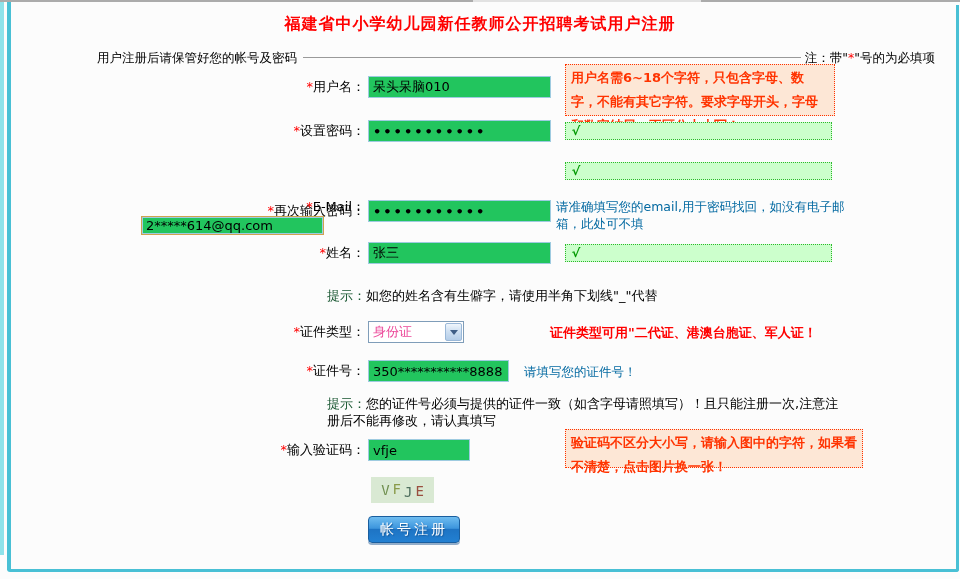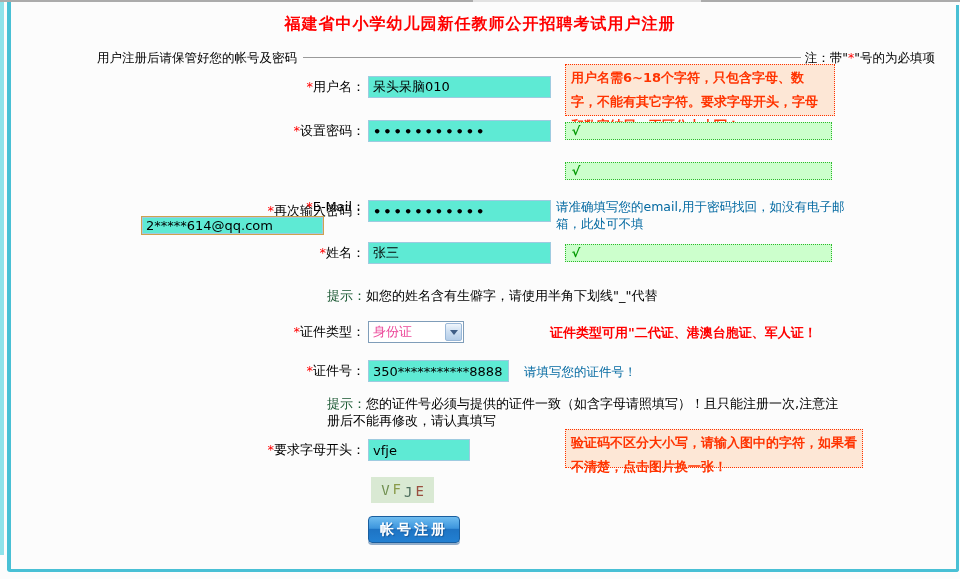--- a/index.html
+++ b/index.html
@@ -18,21 +18,21 @@
 
   .page-title { position:absolute; top:14px; left:0; width:100%; text-align:center;
     color:#ff0000; font-weight:bold; font-size:16px; letter-spacing:1px; }
 
   .header { position:absolute; top:50px; left:97px; width:838px; display:flex; align-items:center; font-size:12.5px; color:#000; }
   .header .hline { flex:1; border-bottom:1px solid #9a9a9a; height:0; margin:0 4px 2px 6px; }
   .star { color:#ff0000; }
 
   .frow { position:absolute; left:97px; height:24px; display:flex; align-items:center; }
   .lbl { width:268px; text-align:right; font-size:13px; color:#000; white-space:nowrap; }
-  .txt { margin-left:3px; width:183px; height:22px; border:1px solid #9ecbe0; background:#5eead4;
+  .txt { margin-left:3px; width:183px; height:22px; border:1px solid #9ecbe0; background:#22c55e;
     padding:1px 4px; font-size:13px; font-family:inherit; color:#000; }
   .txt.pwd { font-weight:bold; letter-spacing:2px; font-size:13px; }
   .txt.focused { border:1px solid #d0a24e; box-shadow: inset 0 0 0 1px #9ecbe0; }
   .txt.w140 { width:141px; }
   .txt.w102 { width:102px; }
 
   .warn-box { position:absolute; left:565px; background:#fde7d6; border:1px dotted #ff3300;
     color:#ff3300; font-weight:bold; font-size:13px; line-height:24px; padding:1px 5px; }
   .wb-user { top:64px; width:270px; height:52px; }
   .wb-captcha { top:429px; width:298px; height:39px; }
@@ -62,21 +62,21 @@
 
   .captcha-img { position:absolute; left:371px; top:477px; width:63px; height:26px; background:#d9e9d3;
     display:flex; align-items:center; justify-content:center; gap:3px; font-size:14px; cursor:pointer; }
   .captcha-img span { font-family:"DejaVu Sans Mono",monospace; }
   .cap0 { color:#6f8f4f; } .cap1 { color:#8a9a4a; transform:translateY(-1px);} 
   .cap2 { color:#4f6f5f; transform:translateY(2px);} .cap3 { color:#9a4f3f; transform:translateY(1px);}
 
   .submit-btn { position:absolute; left:368px; top:516px; width:92px; height:27px;
     background:linear-gradient(180deg,#6fbdf0 0%,#3d95dd 45%,#1e74c4 50%,#2280d2 100%);
     border:1px solid #1a5e9e; border-radius:4px; box-shadow:0 2px 0 rgba(18,78,140,.45);
-    color:#ffffff; font-weight:bold; font-size:14px; letter-spacing:3px;
+    color:#ffffff; font-weight:normal; font-size:14px; letter-spacing:3px;
     text-shadow:1px 1px 1px #185a9a; cursor:pointer; font-family:inherit; }
 </style>
 </head>
 <body>
 
 <div class="frame">
   <div class="top-line"></div>
   <div class="top-line-light"></div>
   <div class="stripe-outer"></div>
   <div class="stripe-inner"></div>
@@ -142,21 +142,21 @@
 
   <div class="frow" style="top:359px;">
     <div class="lbl"><span class="star">*</span><span>证件号：</span></div>
     <input class="txt w140" type="text" value="350***********8888" style="">
   </div>
   <div class="plain-hint ph-certno">请填写您的证件号！</div>
 
   <div class="tip tip2"><span class="tip-prefix">提示：</span><span>您的证件号必须与提供的证件一致（如含字母请照填写）！且只能注册一次,注意注册后不能再修改，请认真填写</span></div>
 
   <div class="frow" style="top:438px;">
-    <div class="lbl"><span class="star">*</span><span>要求字母开头：</span></div>
+    <div class="lbl"><span class="star">*</span><span>输入验证码：</span></div>
     <input class="txt w102" type="text" value="vfje" style="">
   </div>
   <div class="warn-box wb-captcha">验证码不区分大小写，请输入图中的字符，如果看不清楚，点击图片换一张！</div>
 
   <div class="captcha-img">
     <span class="cap0">V</span>
     <span class="cap1">F</span>
     <span class="cap2">J</span>
     <span class="cap3">E</span>
   </div>

